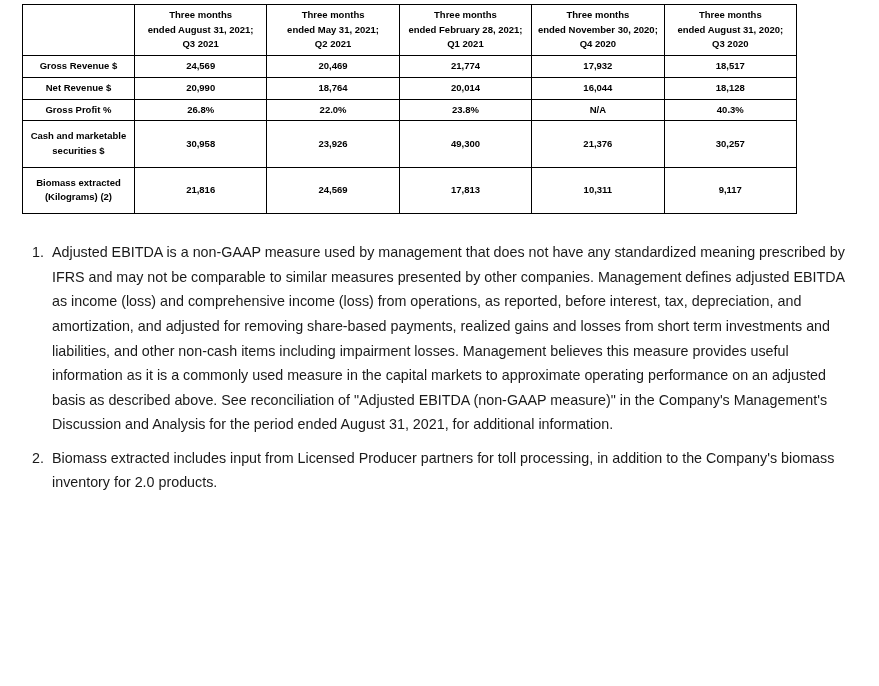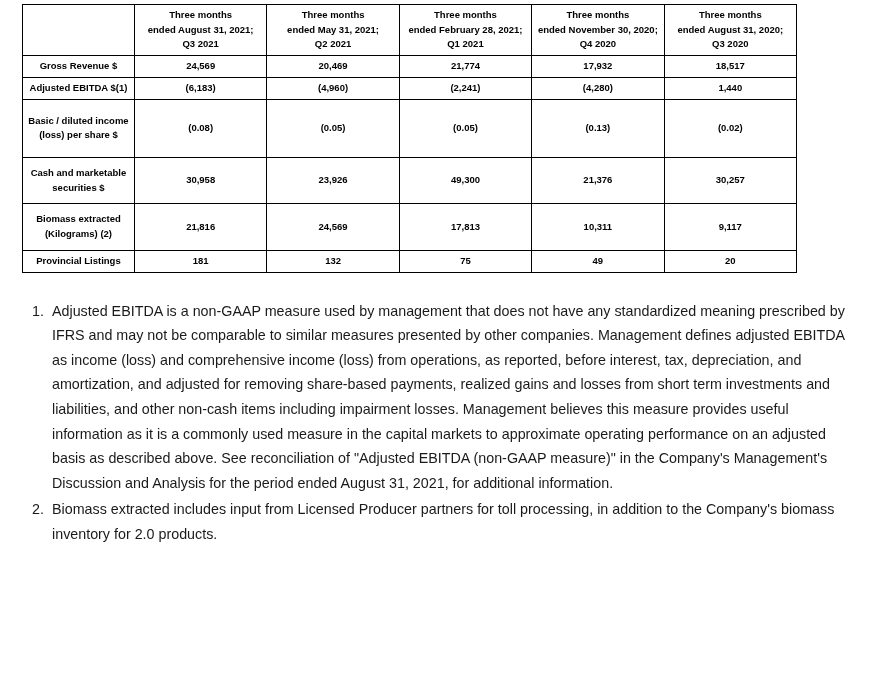--- a/index.html
+++ b/index.html
@@ -68,21 +68,21 @@
   }
   ol.notes {
     margin: 26px 16px 0 28px;
     padding: 0 0 0 20px;
     font-size: 14.3px;
     line-height: 1.72;
     color: #1a1a1a;
     font-family: "Liberation Sans", sans-serif;
   }
   ol.notes li {
-    margin-bottom: 2px;
+    margin-bottom: 9px;
     padding-left: 4px;
   }
 </style>
 </head>
 <body>
 
 <div class="page">
 
   <table class="fin">
     <colgroup>
@@ -126,59 +126,51 @@
     <tbody>
       <tr>
         <td class="rowlabel">Gross Revenue $</td>
         <td>24,569</td>
         <td>20,469</td>
         <td>21,774</td>
         <td>17,932</td>
         <td>18,517</td>
       </tr>
       <tr>
-        <td class="rowlabel">Adjusted EBITDA $(1)</td>
-        <td>(6,183)</td>
-        <td>(4,960)</td>
-        <td>(2,241)</td>
-        <td>(4,280)</td>
-        <td>1,440</td>
+        <td class="rowlabel">Net Revenue $</td>
+        <td>20,990</td>
+        <td>18,764</td>
+        <td>20,014</td>
+        <td>16,044</td>
+        <td>18,128</td>
       </tr>
-      <tr class="xtall">
-        <td class="rowlabel">Basic / diluted income (loss) per share $</td>
-        <td>(0.08)</td>
-        <td>(0.05)</td>
-        <td>(0.05)</td>
-        <td>(0.13)</td>
-        <td>(0.02)</td>
+      <tr>
+        <td class="rowlabel">Gross Profit %</td>
+        <td>26.8%</td>
+        <td>22.0%</td>
+        <td>23.8%</td>
+        <td>N/A</td>
+        <td>40.3%</td>
       </tr>
       <tr class="tall">
         <td class="rowlabel">Cash and marketable securities $</td>
         <td>30,958</td>
         <td>23,926</td>
         <td>49,300</td>
         <td>21,376</td>
         <td>30,257</td>
       </tr>
       <tr class="tall">
         <td class="rowlabel">Biomass extracted (Kilograms) (2)</td>
         <td>21,816</td>
         <td>24,569</td>
         <td>17,813</td>
         <td>10,311</td>
         <td>9,117</td>
       </tr>
-      <tr>
-        <td class="rowlabel">Provincial Listings</td>
-        <td>181</td>
-        <td>132</td>
-        <td>75</td>
-        <td>49</td>
-        <td>20</td>
-      </tr>
     </tbody>
   </table>
 
   <ol class="notes">
     <li>Adjusted EBITDA is a non-GAAP measure used by management that does not have any standardized meaning prescribed by IFRS and may not be comparable to similar measures presented by other companies.  Management defines adjusted EBITDA as income (loss) and comprehensive income (loss) from operations, as reported, before interest, tax, depreciation, and amortization, and adjusted for removing share-based payments, realized gains and losses from short term investments and liabilities, and other non-cash items including impairment losses. Management believes this measure provides useful information as it is a commonly used measure in the capital markets to approximate operating performance on an adjusted basis as described above. See reconciliation of "Adjusted EBITDA (non-GAAP measure)" in the Company's Management's Discussion and Analysis for the period ended August 31, 2021, for additional information.</li>
     <li>Biomass extracted includes input from Licensed Producer partners for toll processing, in addition to the Company's biomass inventory for 2.0 products.</li>
   </ol>
 
 </div>
 

